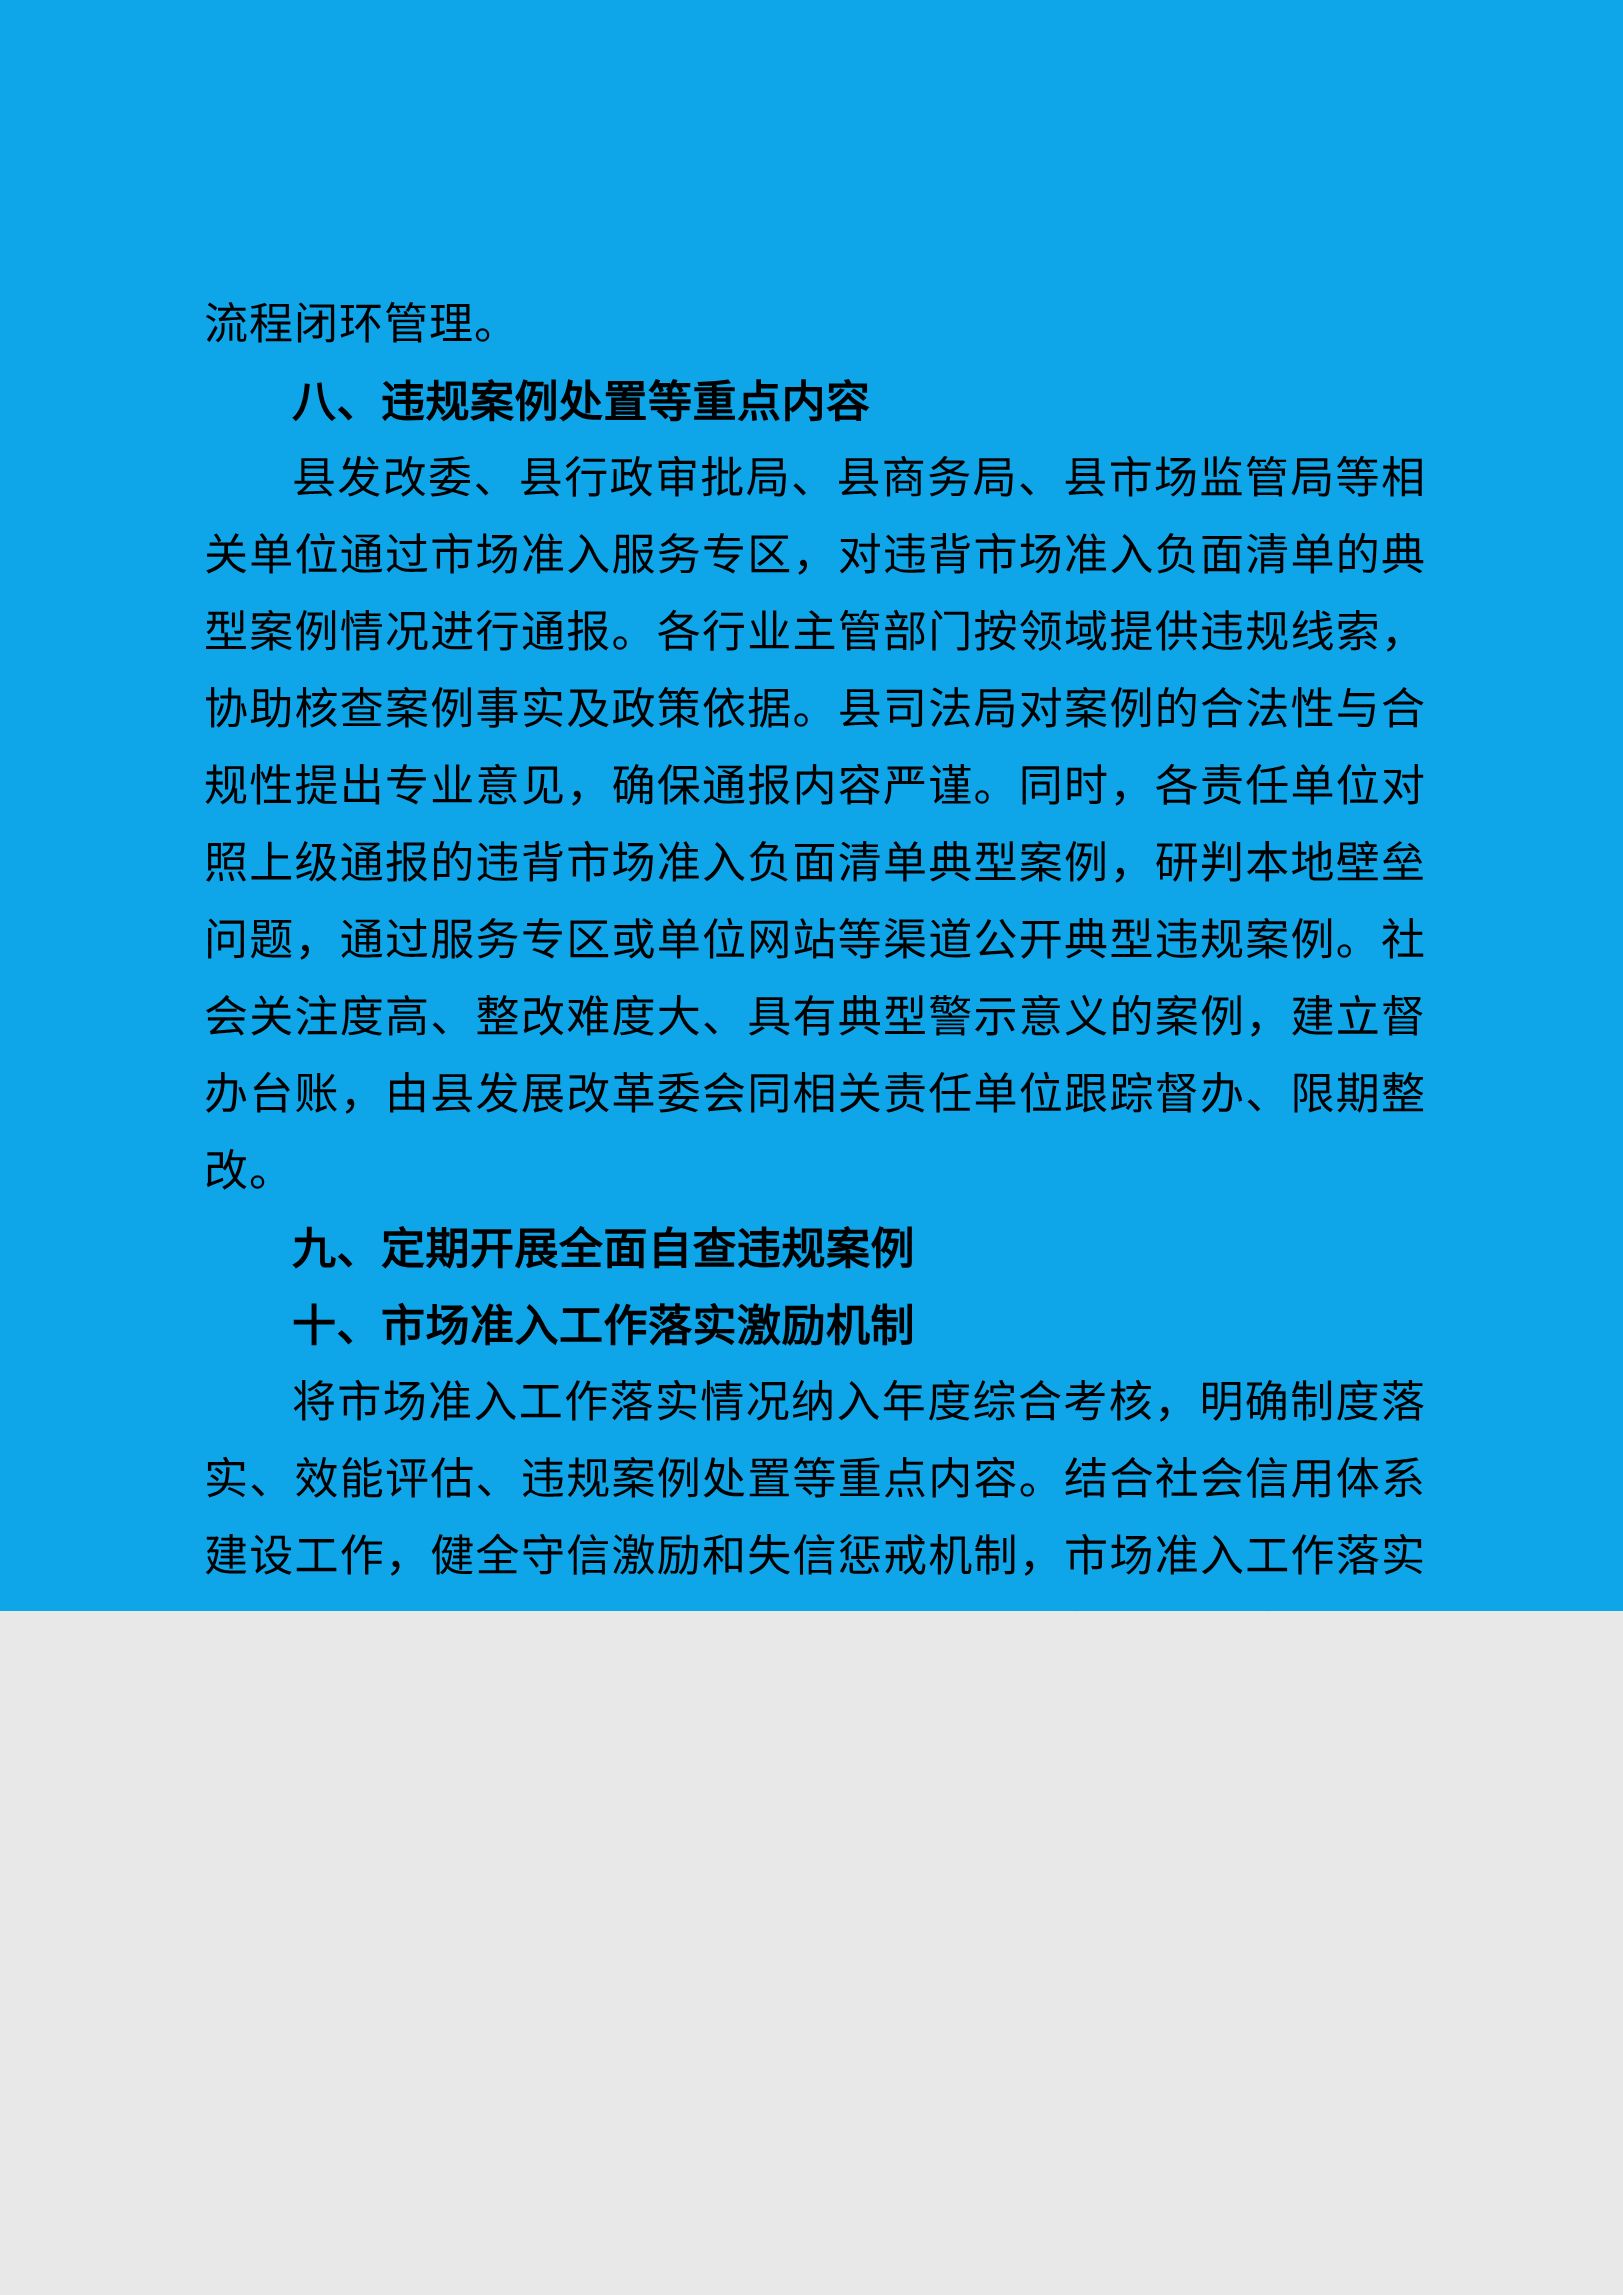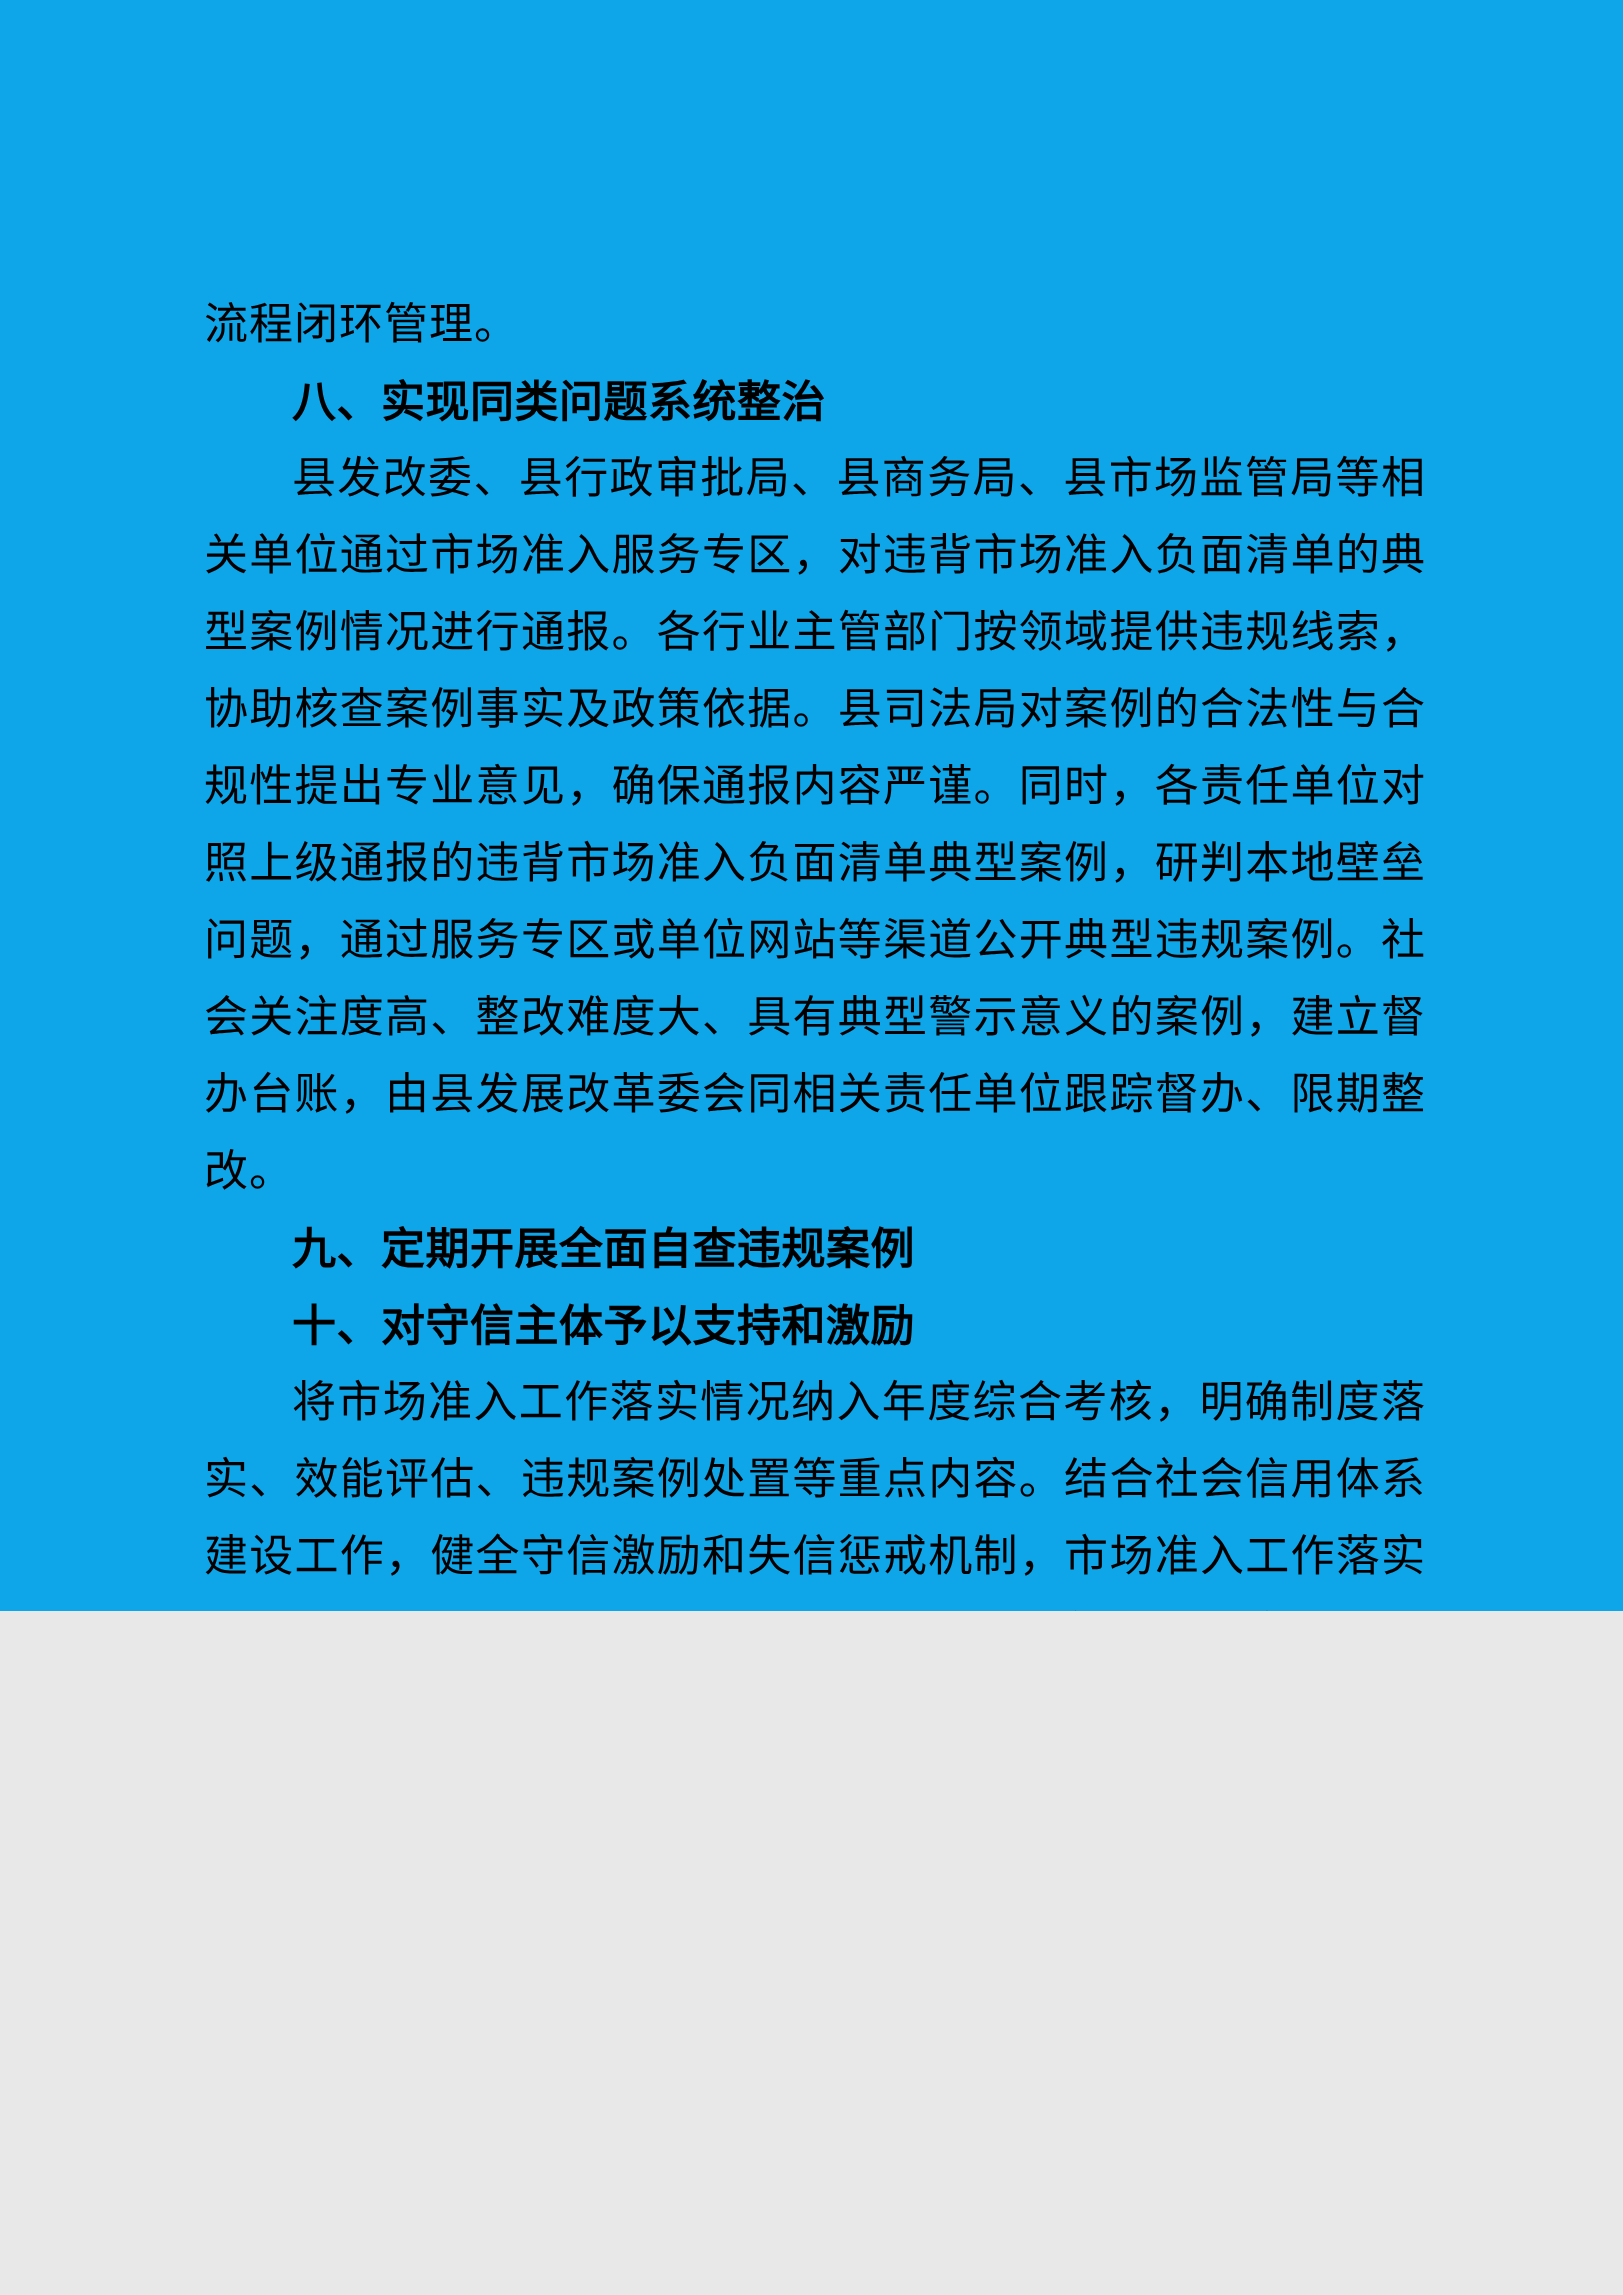--- a/index.html
+++ b/index.html
@@ -54,22 +54,22 @@
     letter-spacing: 5.1px;
     color: #000000;
   }
 </style>
 </head>
 <body>
 
 <div class="page">
   <div class="content">
     <p class="para continuation">流程闭环管理。</p>
-    <p class="heading">八、实现同类问题系统整治</p>
+    <p class="heading">八、违规案例处置等重点内容</p>
     <p class="para">县发改委、县行政审批局、县商务局、县市场监管局等相关单位通过市场准入服务专区，对违背市场准入负面清单的典型案例情况进行通报。各行业主管部门按领域提供违规线索，协助核查案例事实及政策依据。县司法局对案例的合法性与合规性提出专业意见，确保通报内容严谨。同时，各责任单位对照上级通报的违背市场准入负面清单典型案例，研判本地壁垒问题，通过服务专区或单位网站等渠道公开典型违规案例。社会关注度高、整改难度大、具有典型警示意义的案例，建立督办台账，由县发展改革委会同相关责任单位跟踪督办、限期整改。</p>
     <p class="heading">九、定期开展全面自查违规案例</p>
-    <p class="heading">十、对守信主体予以支持和激励</p>
+    <p class="heading">十、市场准入工作落实激励机制</p>
     <p class="para">将市场准入工作落实情况纳入年度综合考核，明确制度落实、效能评估、违规案例处置等重点内容。结合社会信用体系建设工作，健全守信激励和失信惩戒机制，市场准入工作落实激励机制，对失信主体依法依规予以限制。各相关单位要及时</p>
   </div>
 
   <div class="footer">— 4 —</div>
 </div>
 
 
 </body></html>

